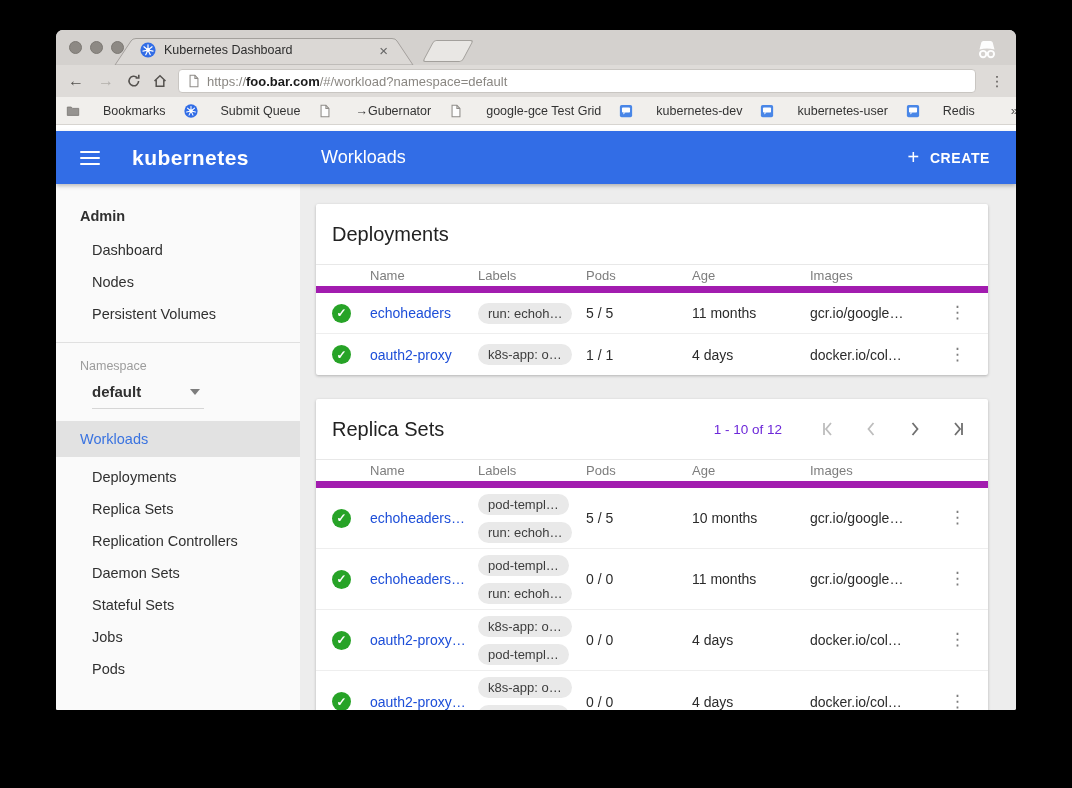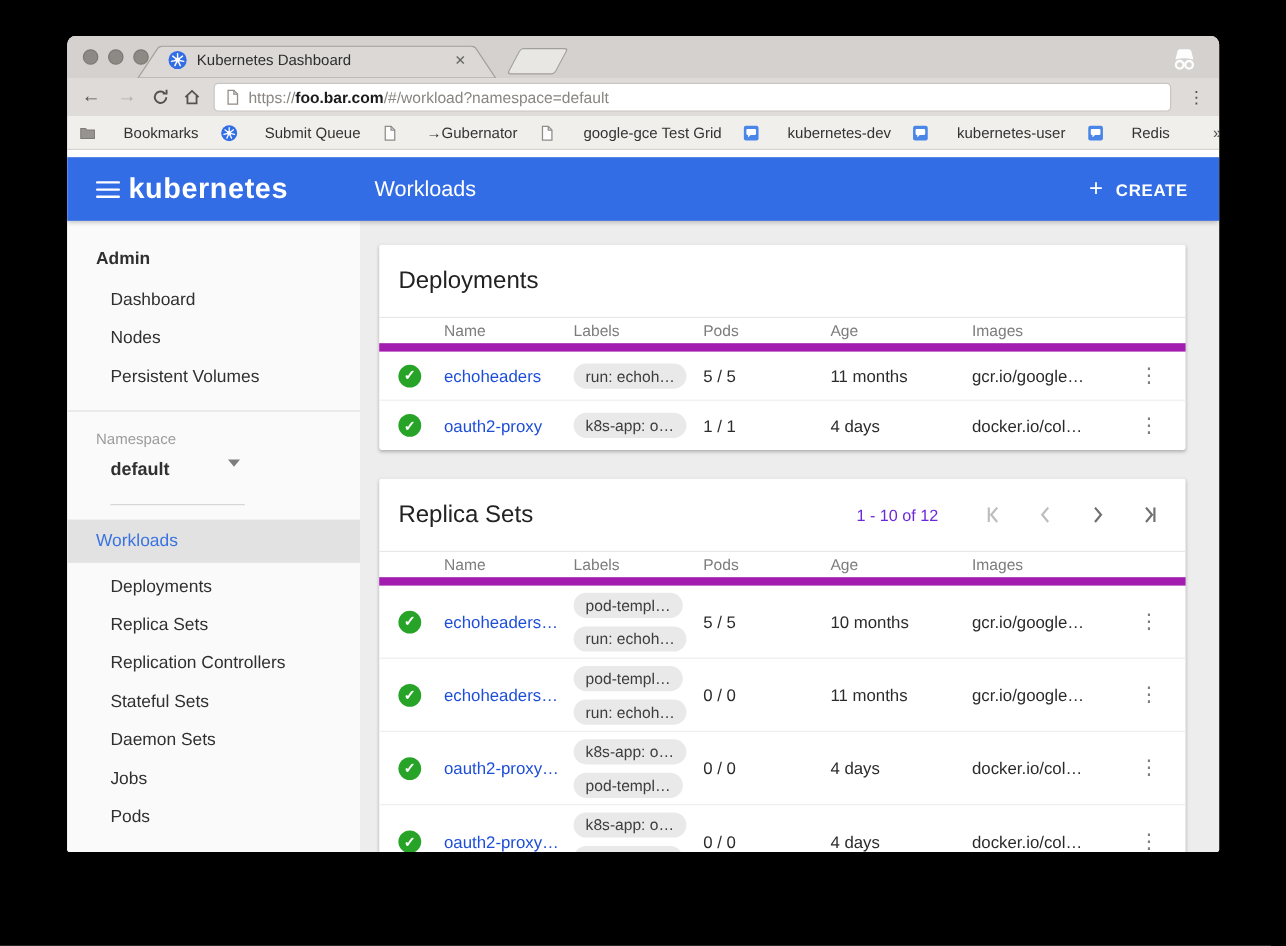--- a/index.html
+++ b/index.html
@@ -41,35 +41,35 @@
   .bm-spacer { flex:1; }
   .bm-more { color:#555; font-size:13px; }
 
   .page-gap { height:6px; background:#fff; flex:0 0 auto; }
 
   
   .appbar { height:53px; background:#326de6; display:flex; align-items:center;
     color:#fff; flex:0 0 auto; box-shadow:0 2px 4px rgba(0,0,0,.25); position:relative; z-index:5; }
   .burger { margin-left:24px; width:20px; display:flex; flex-direction:column; gap:4px; cursor:pointer; }
   .burger div { height:2px; background:#fff; border-radius:1px; }
-  .logo { margin-left:7px; font-size:24px; font-weight:700; letter-spacing:.5px; }
+  .logo { margin-left:32px; font-size:21px; font-weight:700; letter-spacing:.5px; }
   .appbar-title { margin-left:72px; font-size:18px; font-weight:400; }
   .create-btn { margin-left:auto; margin-right:26px; display:flex; align-items:center; gap:10px;
     font-size:14px; font-weight:700; letter-spacing:.6px; cursor:pointer; }
   .create-plus { font-size:20px; font-weight:400; }
 
   
   .content { flex:1; display:flex; background:#ededed; overflow:hidden; }
   .sidebar { width:244px; background:#fafafa; padding-top:14px; flex:0 0 auto; font-size:14.5px; color:#303030; }
   .side-group { padding-left:24px; height:36px; line-height:36px; font-weight:700; }
   .side-item { padding-left:36px; height:32px; line-height:32px; cursor:pointer; }
   .side-divider { border-top:1px solid #e0e0e0; margin:12px 0 10px 0; }
   .ns-label { padding-left:24px; font-size:12.5px; color:#9c9c9c; height:26px; line-height:26px; }
   .ns-select { margin-left:36px; margin-top:4px; width:112px; border-bottom:1px solid #d6d6d6;
-    padding-bottom:20px; display:flex; justify-content:space-between;
+    padding-bottom:8px; display:flex; align-items:center; justify-content:space-between;
     font-weight:700; font-size:15px; cursor:pointer; }
   .caret-down { width:0; height:0; border-left:5px solid transparent; border-right:5px solid transparent;
     border-top:6px solid #7d7d7d; margin-right:4px; }
   .side-selected { background:#e2e2e2; height:36px; line-height:36px; padding-left:24px;
     color:#3a73e0; font-weight:400; cursor:pointer; margin-bottom:4px; }
 
   .main { flex:1; padding:20px 16px 0 16px; overflow:hidden; }
   .card { background:#fff; border-radius:2px; box-shadow:0 1px 3px rgba(0,0,0,.25); width:672px; }
   .card + .card { margin-top:24px; }
   .card-head { height:60px; display:flex; align-items:center; padding:0 20px 0 16px; }
@@ -278,22 +278,22 @@
       <div class="ns-label">Namespace</div>
       <div class="ns-select">
         <span>default</span>
         <span class="caret-down"></span>
       </div>
       <div style="height:12px"></div>
       <div class="side-selected">Workloads</div>
       <div class="side-item">Deployments</div>
       <div class="side-item">Replica Sets</div>
       <div class="side-item">Replication Controllers</div>
+      <div class="side-item">Daemon Sets</div>
       <div class="side-item">Stateful Sets</div>
-      <div class="side-item">Daemon Sets</div>
       <div class="side-item">Jobs</div>
       <div class="side-item">Pods</div>
     </div>
 
     <div class="main">
 
       <div class="card">
         <div class="card-head">
           <div class="card-title">Deployments</div>
         </div>

